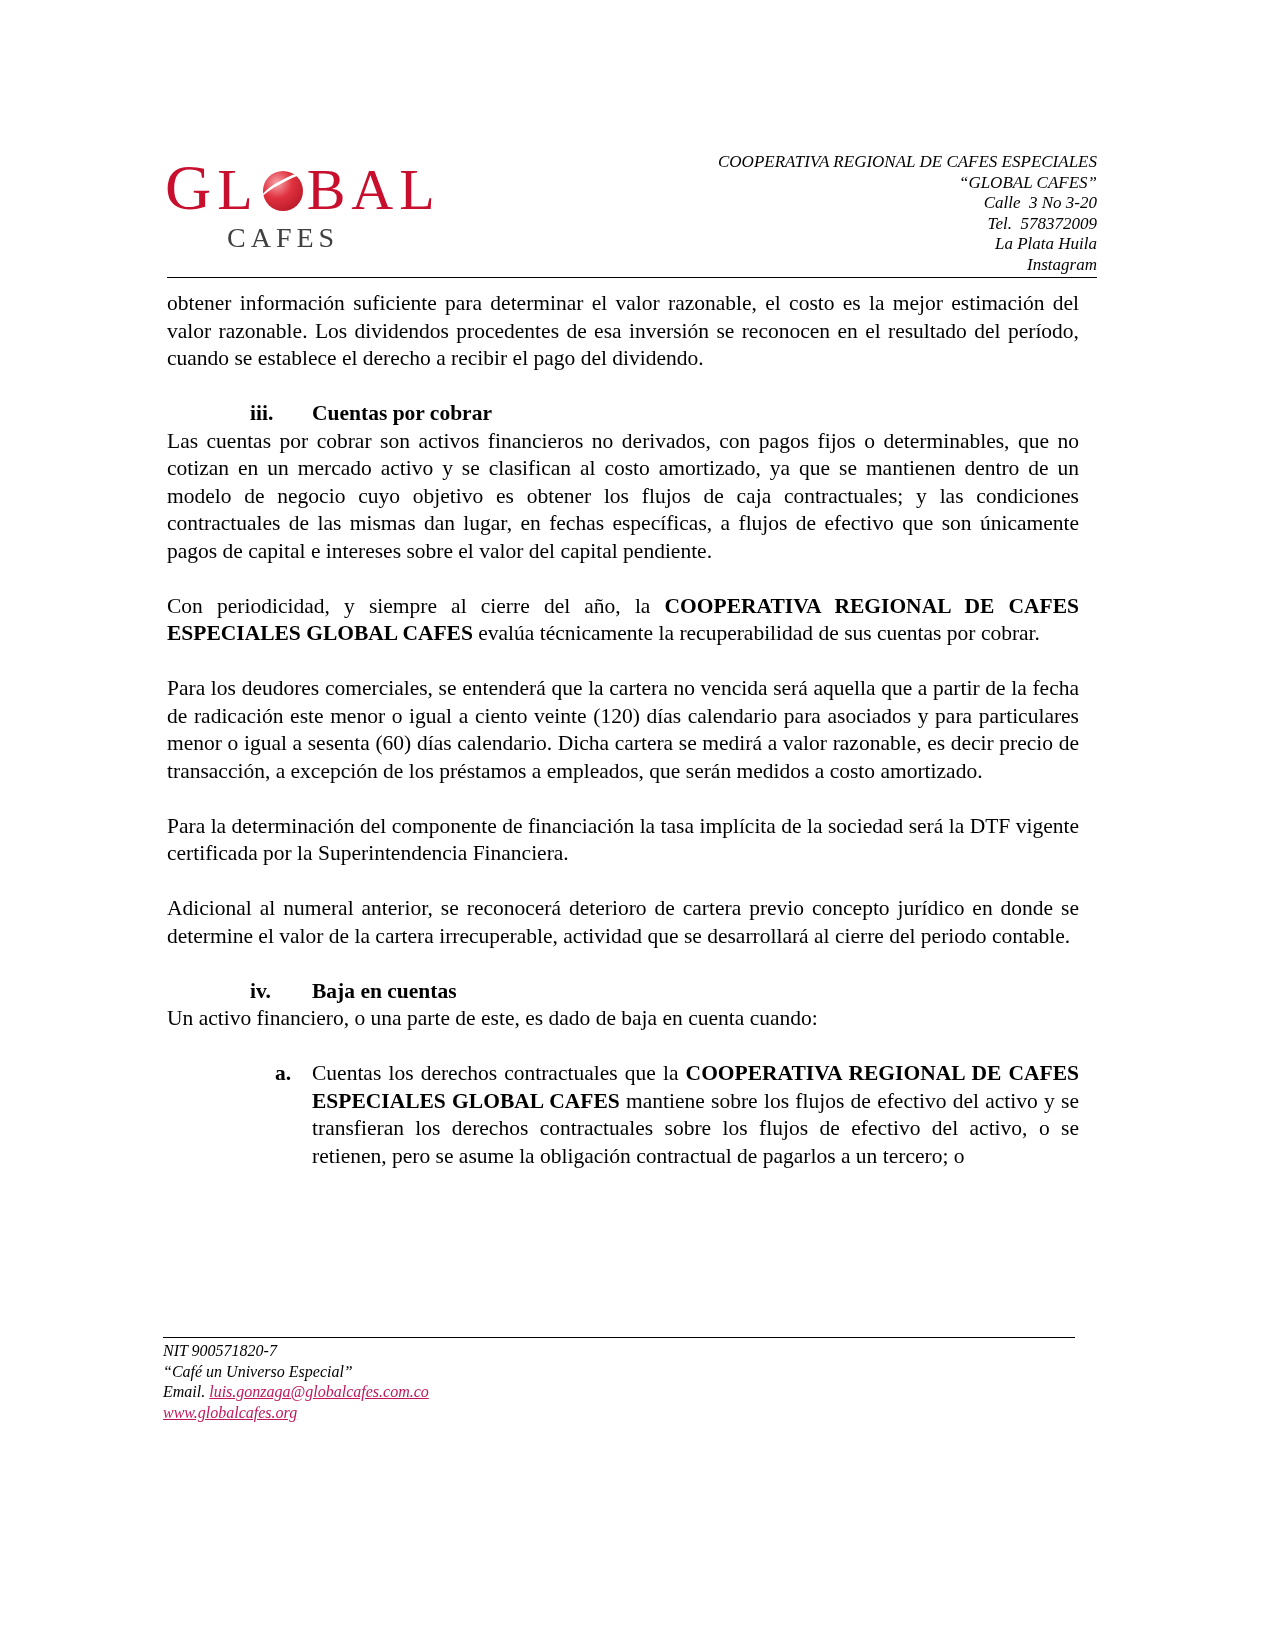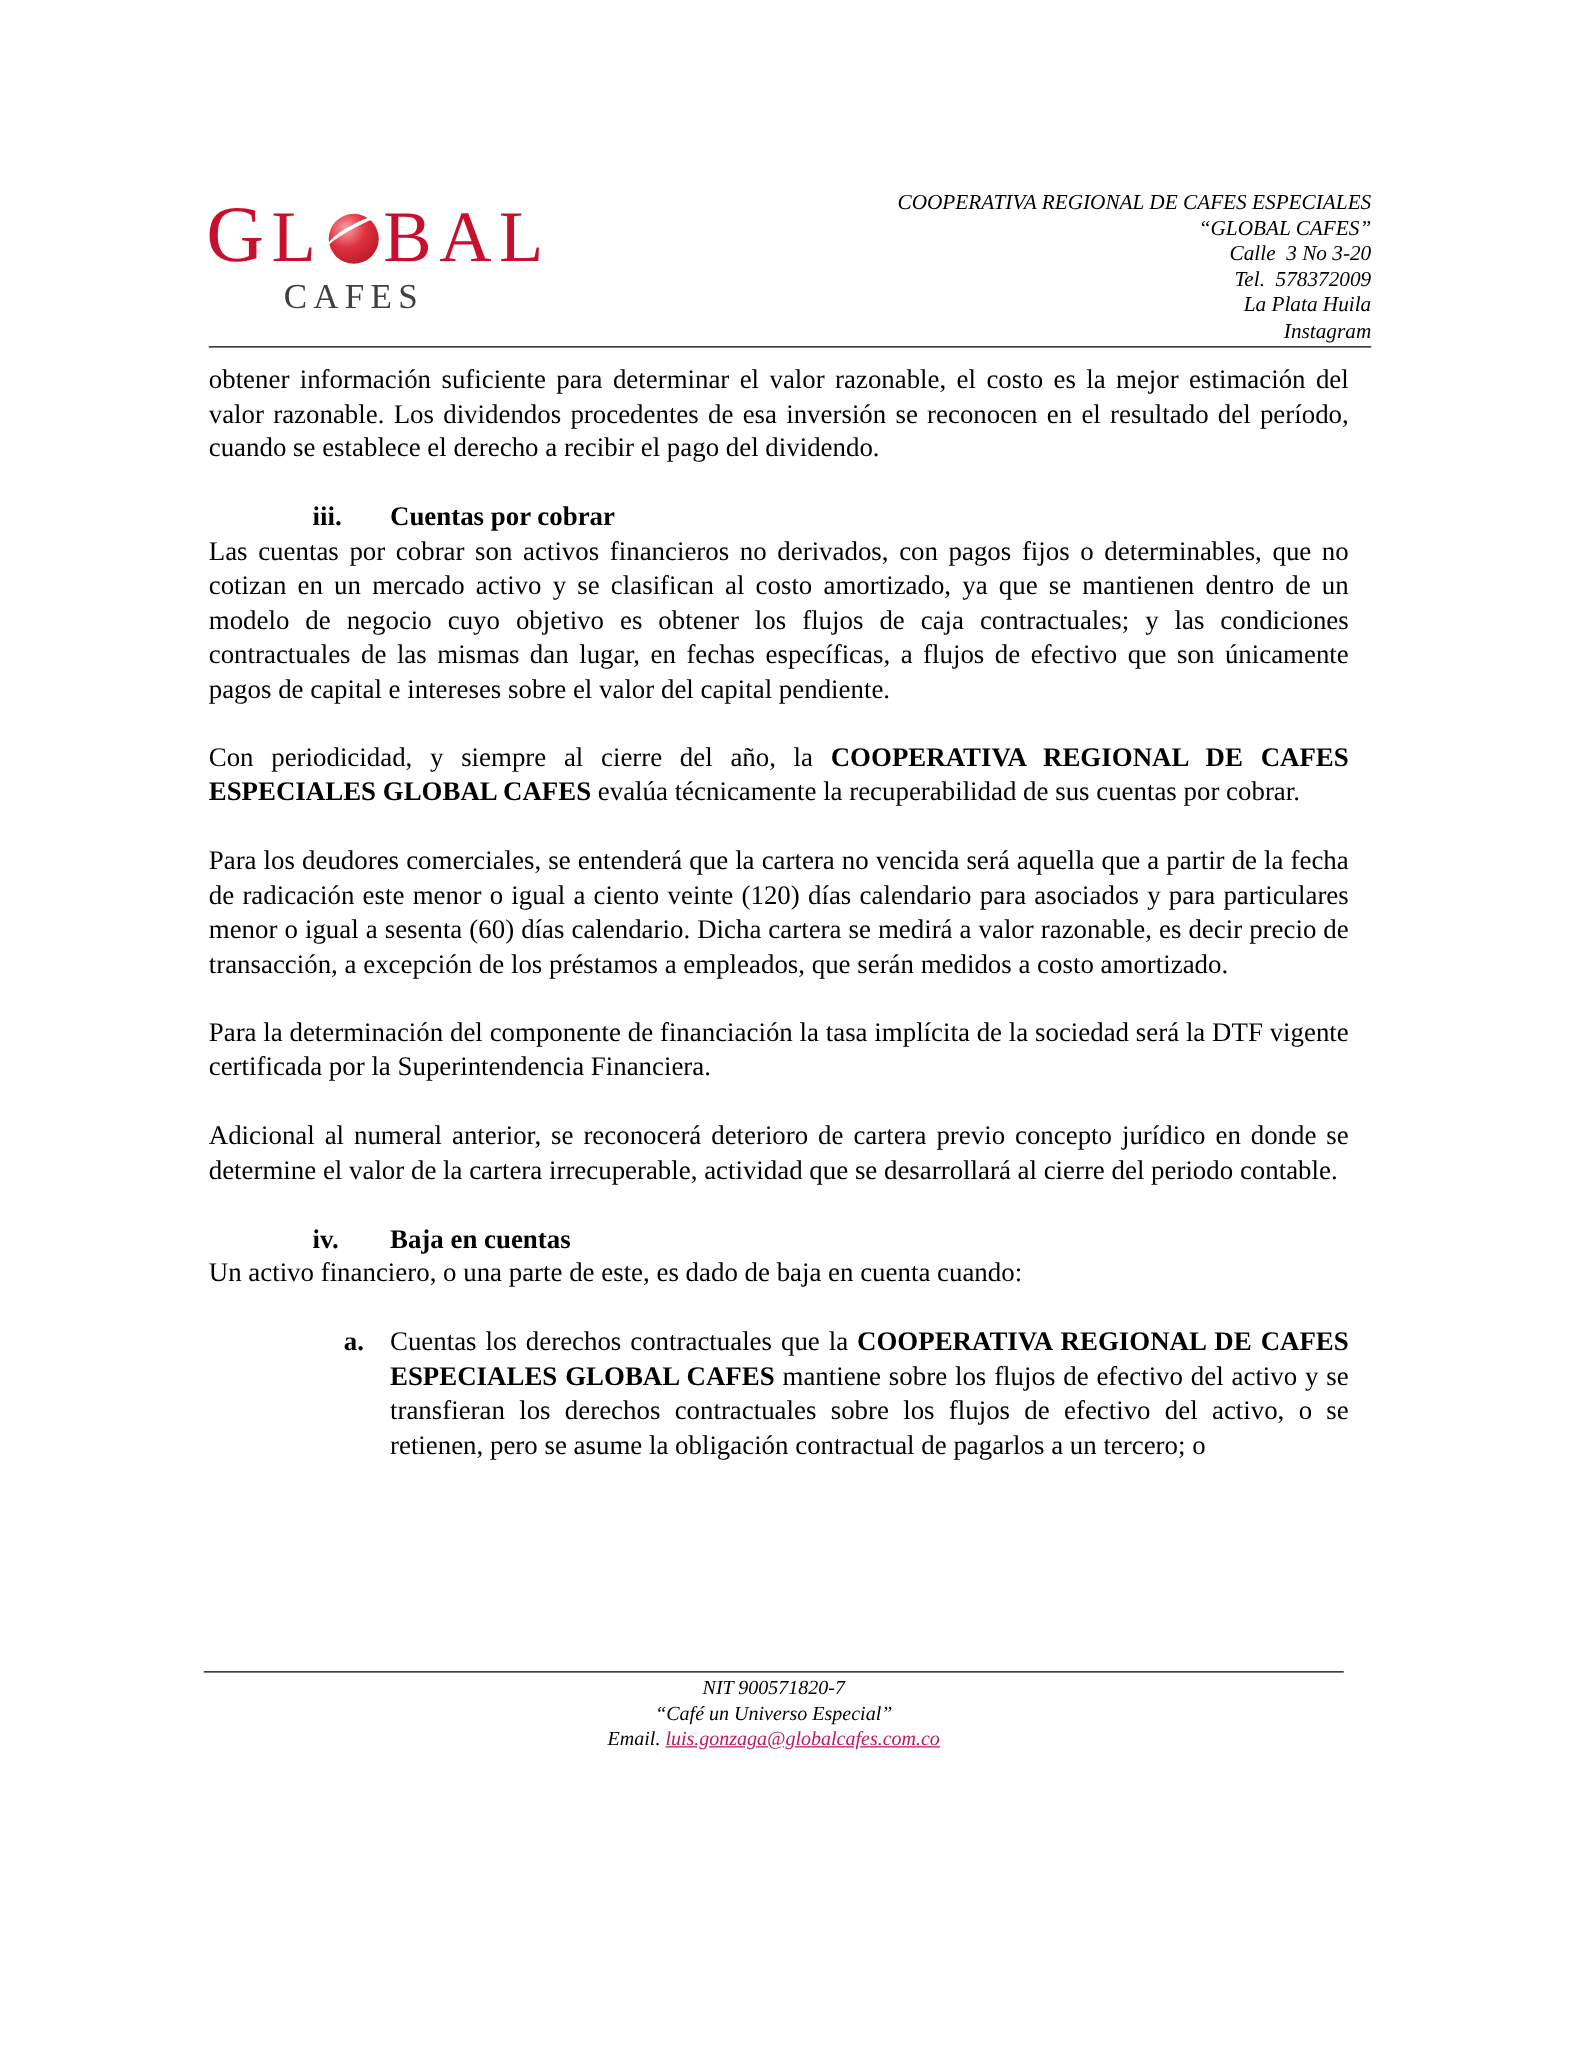--- a/index.html
+++ b/index.html
@@ -25,21 +25,21 @@
           font-size: 21.5px; line-height: 27.5px; text-align: justify; }
   .body p { margin: 0 0 27.5px 0; }
   .body p.tight { margin-bottom: 0; }
   .heading { font-weight: bold; display: flex; margin: 0; }
   .heading .num { width: 62px; padding-left: 83px; text-align: left; }
   .list-item { display: flex; margin-top: 27.5px; }
   .list-item .marker { width: 37px; padding-left: 108px; font-weight: bold; flex-shrink: 0; }
   .list-item .text { flex: 1; text-align: justify; }
   b { font-weight: bold; }
   .footer-rule { position: absolute; left: 163px; top: 1337px; width: 912px; border-top: 1.5px solid #000; }
-  .footer { position: absolute; left: 163px; top: 1341px; width: 912px; text-align: center;
+  .footer { position: absolute; left: 163px; top: 1341px; width: 912px; text-align: left;
             font-style: italic; font-size: 16px; line-height: 20.5px; }
   .footer a { color: #be185d; text-decoration: underline; }
   .footer a.insta { color: #4a7ac4; font-weight: bold; }
 </style>
 </head>
 <body>
 
 <div class="logo">
   <div class="logo-top"><span class="big">G</span>L<span class="logo-ball"></span>BAL</div>
   <div class="logo-bottom">CAFES</div>
@@ -78,13 +78,14 @@
     <span class="marker">a.</span>
     <span class="text"><span>Cuentas los derechos contractuales que la </span><b>COOPERATIVA REGIONAL DE CAFES ESPECIALES GLOBAL CAFES</b><span> mantiene sobre los flujos de efectivo del activo y se transfieran los derechos contractuales sobre los flujos de efectivo del activo, o se retienen, pero se asume la obligación contractual de pagarlos a un tercero; o</span></span>
   </div>
 </div>
 
 <div class="footer-rule"></div>
 <div class="footer">
   <div>NIT 900571820-7</div>
   <div>“Café un Universo Especial”</div>
   <div><span>Email. </span><a>luis.gonzaga@globalcafes.com.co</a></div>
+  <div><a>www.globalcafes.org</a></div>
 </div>
 
 </body></html>

